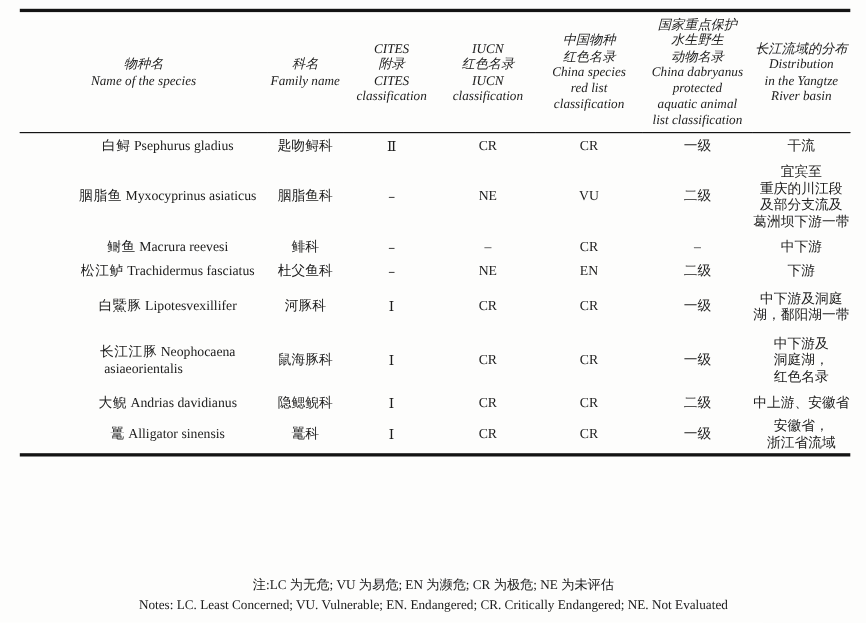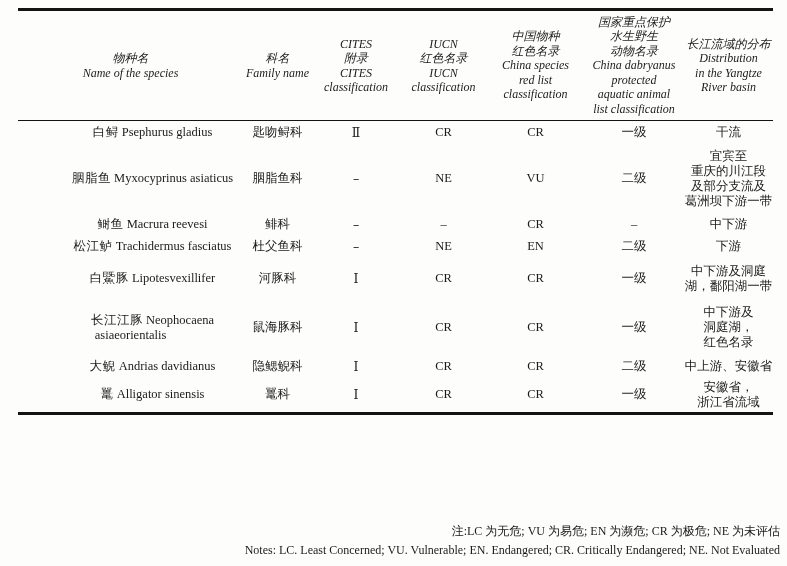--- a/index.html
+++ b/index.html
@@ -37,21 +37,21 @@
     font-style:italic;
   }
   tbody td{line-height:15px;}
   .la{}
   .zh{letter-spacing:0.5px;padding-left:44px;}
   .dist-line{line-height:15px;}
   .roman{font-family:"DejaVu Serif","DejaVu Sans",serif;}
   .notes{
     position:absolute;left:8px;top:522px;width:772px;
     font-size:12px;line-height:18.5px;
-    text-align:right;
+    text-align:center;
   }
 </style>
 </head>
 <body>
 
 <div class="page">
 
   <div class="table-wrap">
     <table>
       <colgroup>

